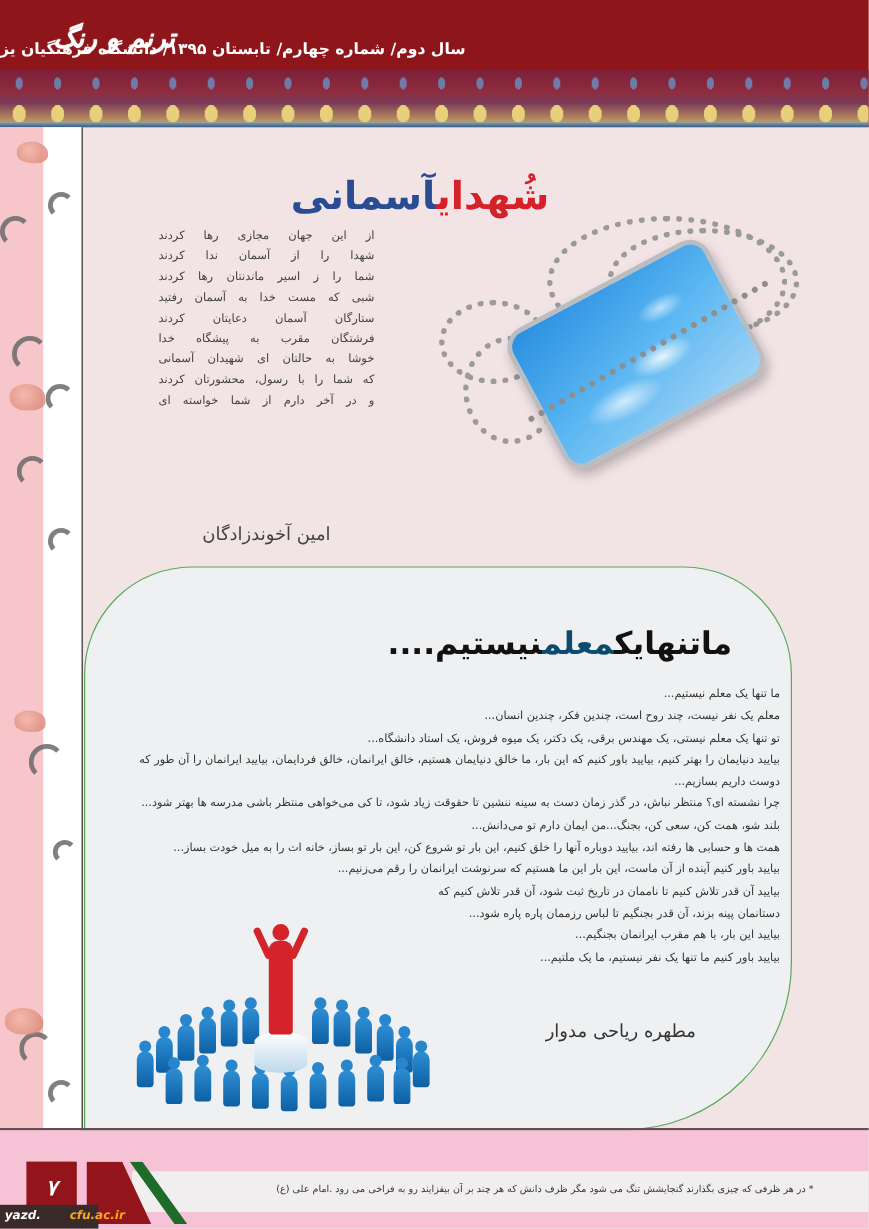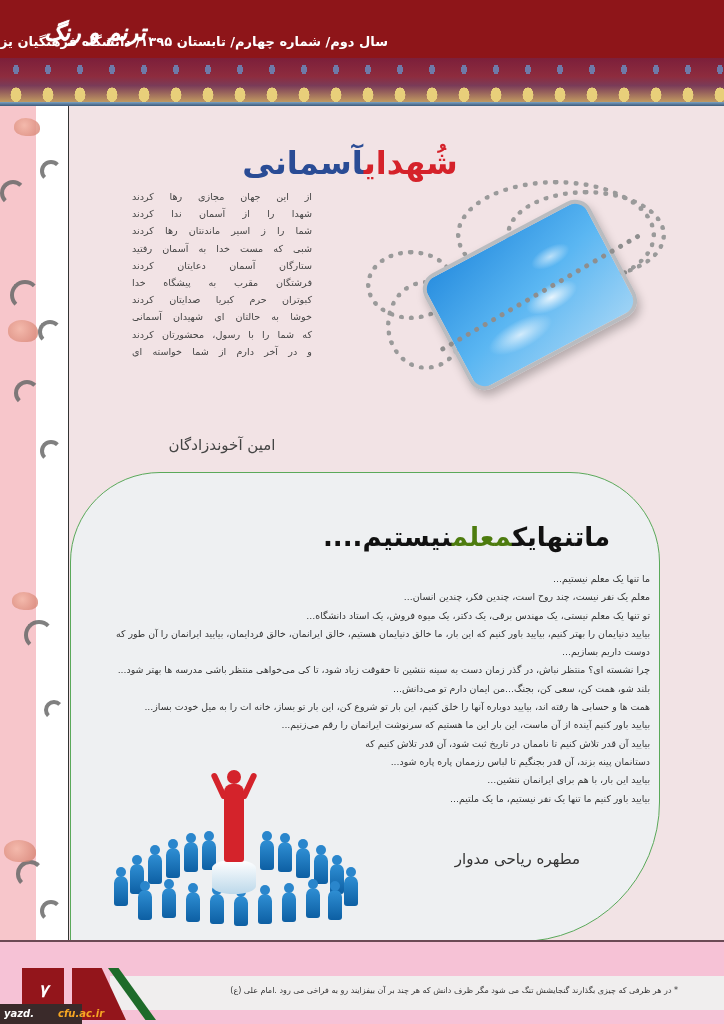--- a/index.html
+++ b/index.html
@@ -105,21 +105,21 @@
       position: absolute; left: 70px; top: 472px; width: 590px; height: 470px;
       background: #eef0f2;
       border: 1.5px solid #5aa95a;
       border-radius: 90px 90px 140px 0;
     }
     .teacher-title {
       position: absolute; left: 270px; top: 512px; width: 340px; height: 50px;
       direction: rtl; text-align: right; font-size: 26px; font-weight: bold;
       color: #111; line-height: 50px; white-space: nowrap;
     }
-    .teacher-title .green { color: #4d7c0f; }
+    .teacher-title .green { color: #0c4a6e; }
     .teacher-body {
       position: absolute; left: 90px; top: 570px; width: 560px;
       direction: rtl; text-align: right; font-size: 9.4px; line-height: 18.3px; color: #333;
     }
     .teacher-body p { white-space: normal; }
     .teacher-author {
       position: absolute; left: 400px; top: 850px; width: 180px;
       direction: rtl; text-align: right; font-size: 15px; color: #333;
     }
     
@@ -215,21 +215,20 @@
 <div class="poem-title">
   <span class="red">شُهدای</span><span class="blue">آسمانی</span>
 </div>
 <div class="poem">
   <div>از این جهان مجازی رها کردند</div>
   <div>شهدا را از آسمان ندا کردند</div>
   <div>شما را ز اسیر ماندنتان رها کردند</div>
   <div>شبی که مست خدا به آسمان رفتید</div>
   <div>ستارگان آسمان دعایتان کردند</div>
   <div>فرشتگان مقرب به پیشگاه خدا</div>
-  <div>کبوتران حرم کبریا صدایتان کردند</div>
   <div>خوشا به حالتان ای شهیدان آسمانی</div>
   <div>که شما را با رسول، محشورتان کردند</div>
   <div>و در آخر دارم از شما خواسته ای</div>
 </div>
 <div class="poem-author">امین آخوندزادگان</div>
 
 <div class="dogtag-wrap">
   <div class="chain-loop" style="left:0;top:70px;width:90px;height:70px;"></div>
   <div class="chain-loop" style="left:20px;top:100px;width:80px;height:90px;"></div>
   <div class="chain-loop" style="left:90px;top:0;width:200px;height:110px;"></div>
@@ -245,21 +244,21 @@
 <div class="teacher-body">
   <p>ما تنها یک معلم نیستیم...</p>
   <p>معلم یک نفر نیست، چند روح است، چندین فکر، چندین انسان...</p>
   <p>تو تنها یک معلم نیستی، یک مهندس برقی، یک دکتر، یک میوه فروش، یک استاد دانشگاه...</p>
   <p>بیایید دنیایمان را بهتر کنیم، بیایید باور کنیم که این بار، ما خالق دنیایمان هستیم، خالق ایرانمان، خالق فردایمان، بیایید ایرانمان را آن طور که دوست داریم بسازیم...</p>
   <p>چرا نشسته ای؟ منتظر نباش، در گذر زمان دست به سینه ننشین تا حقوقت زیاد شود، تا کی می‌خواهی منتظر باشی مدرسه ها بهتر شود...</p>
   <p>بلند شو، همت کن، سعی کن، بجنگ...من ایمان دارم تو می‌دانش...</p>
   <p>همت ها و حسابی ها رفته اند، بیایید دوباره آنها را خلق کنیم، این بار تو شروع کن، این بار تو بساز، خانه ات را به میل خودت بساز...</p>
   <p>بیایید باور کنیم آینده از آن ماست، این بار این ما هستیم که سرنوشت ایرانمان را رقم می‌زنیم...</p>
   <p style="padding-left:240px;">بیایید آن قدر تلاش کنیم تا ناممان در تاریخ ثبت شود، آن قدر تلاش کنیم که دستانمان پینه بزند، آن قدر بجنگیم تا لباس رزممان پاره پاره شود...</p>
-  <p style="padding-left:240px;">بیایید این بار، با هم برای ایرانمان ننشین...</p>
+  <p style="padding-left:240px;">بیایید این بار، با هم مقرب ایرانمان بجنگیم...</p>
   <p style="padding-left:240px;">بیایید باور کنیم ما تنها یک نفر نیستیم، ما یک ملتیم...</p>
 </div>
 <div class="teacher-author">مطهره ریاحی مدوار</div>
 
 <div class="people">
   <div class="person" style="left:4px;top:64px;"></div>
   <div class="person" style="left:20px;top:52px;"></div>
   <div class="person" style="left:38px;top:42px;"></div>
   <div class="person" style="left:56px;top:36px;"></div>
   <div class="person" style="left:74px;top:30px;"></div>

